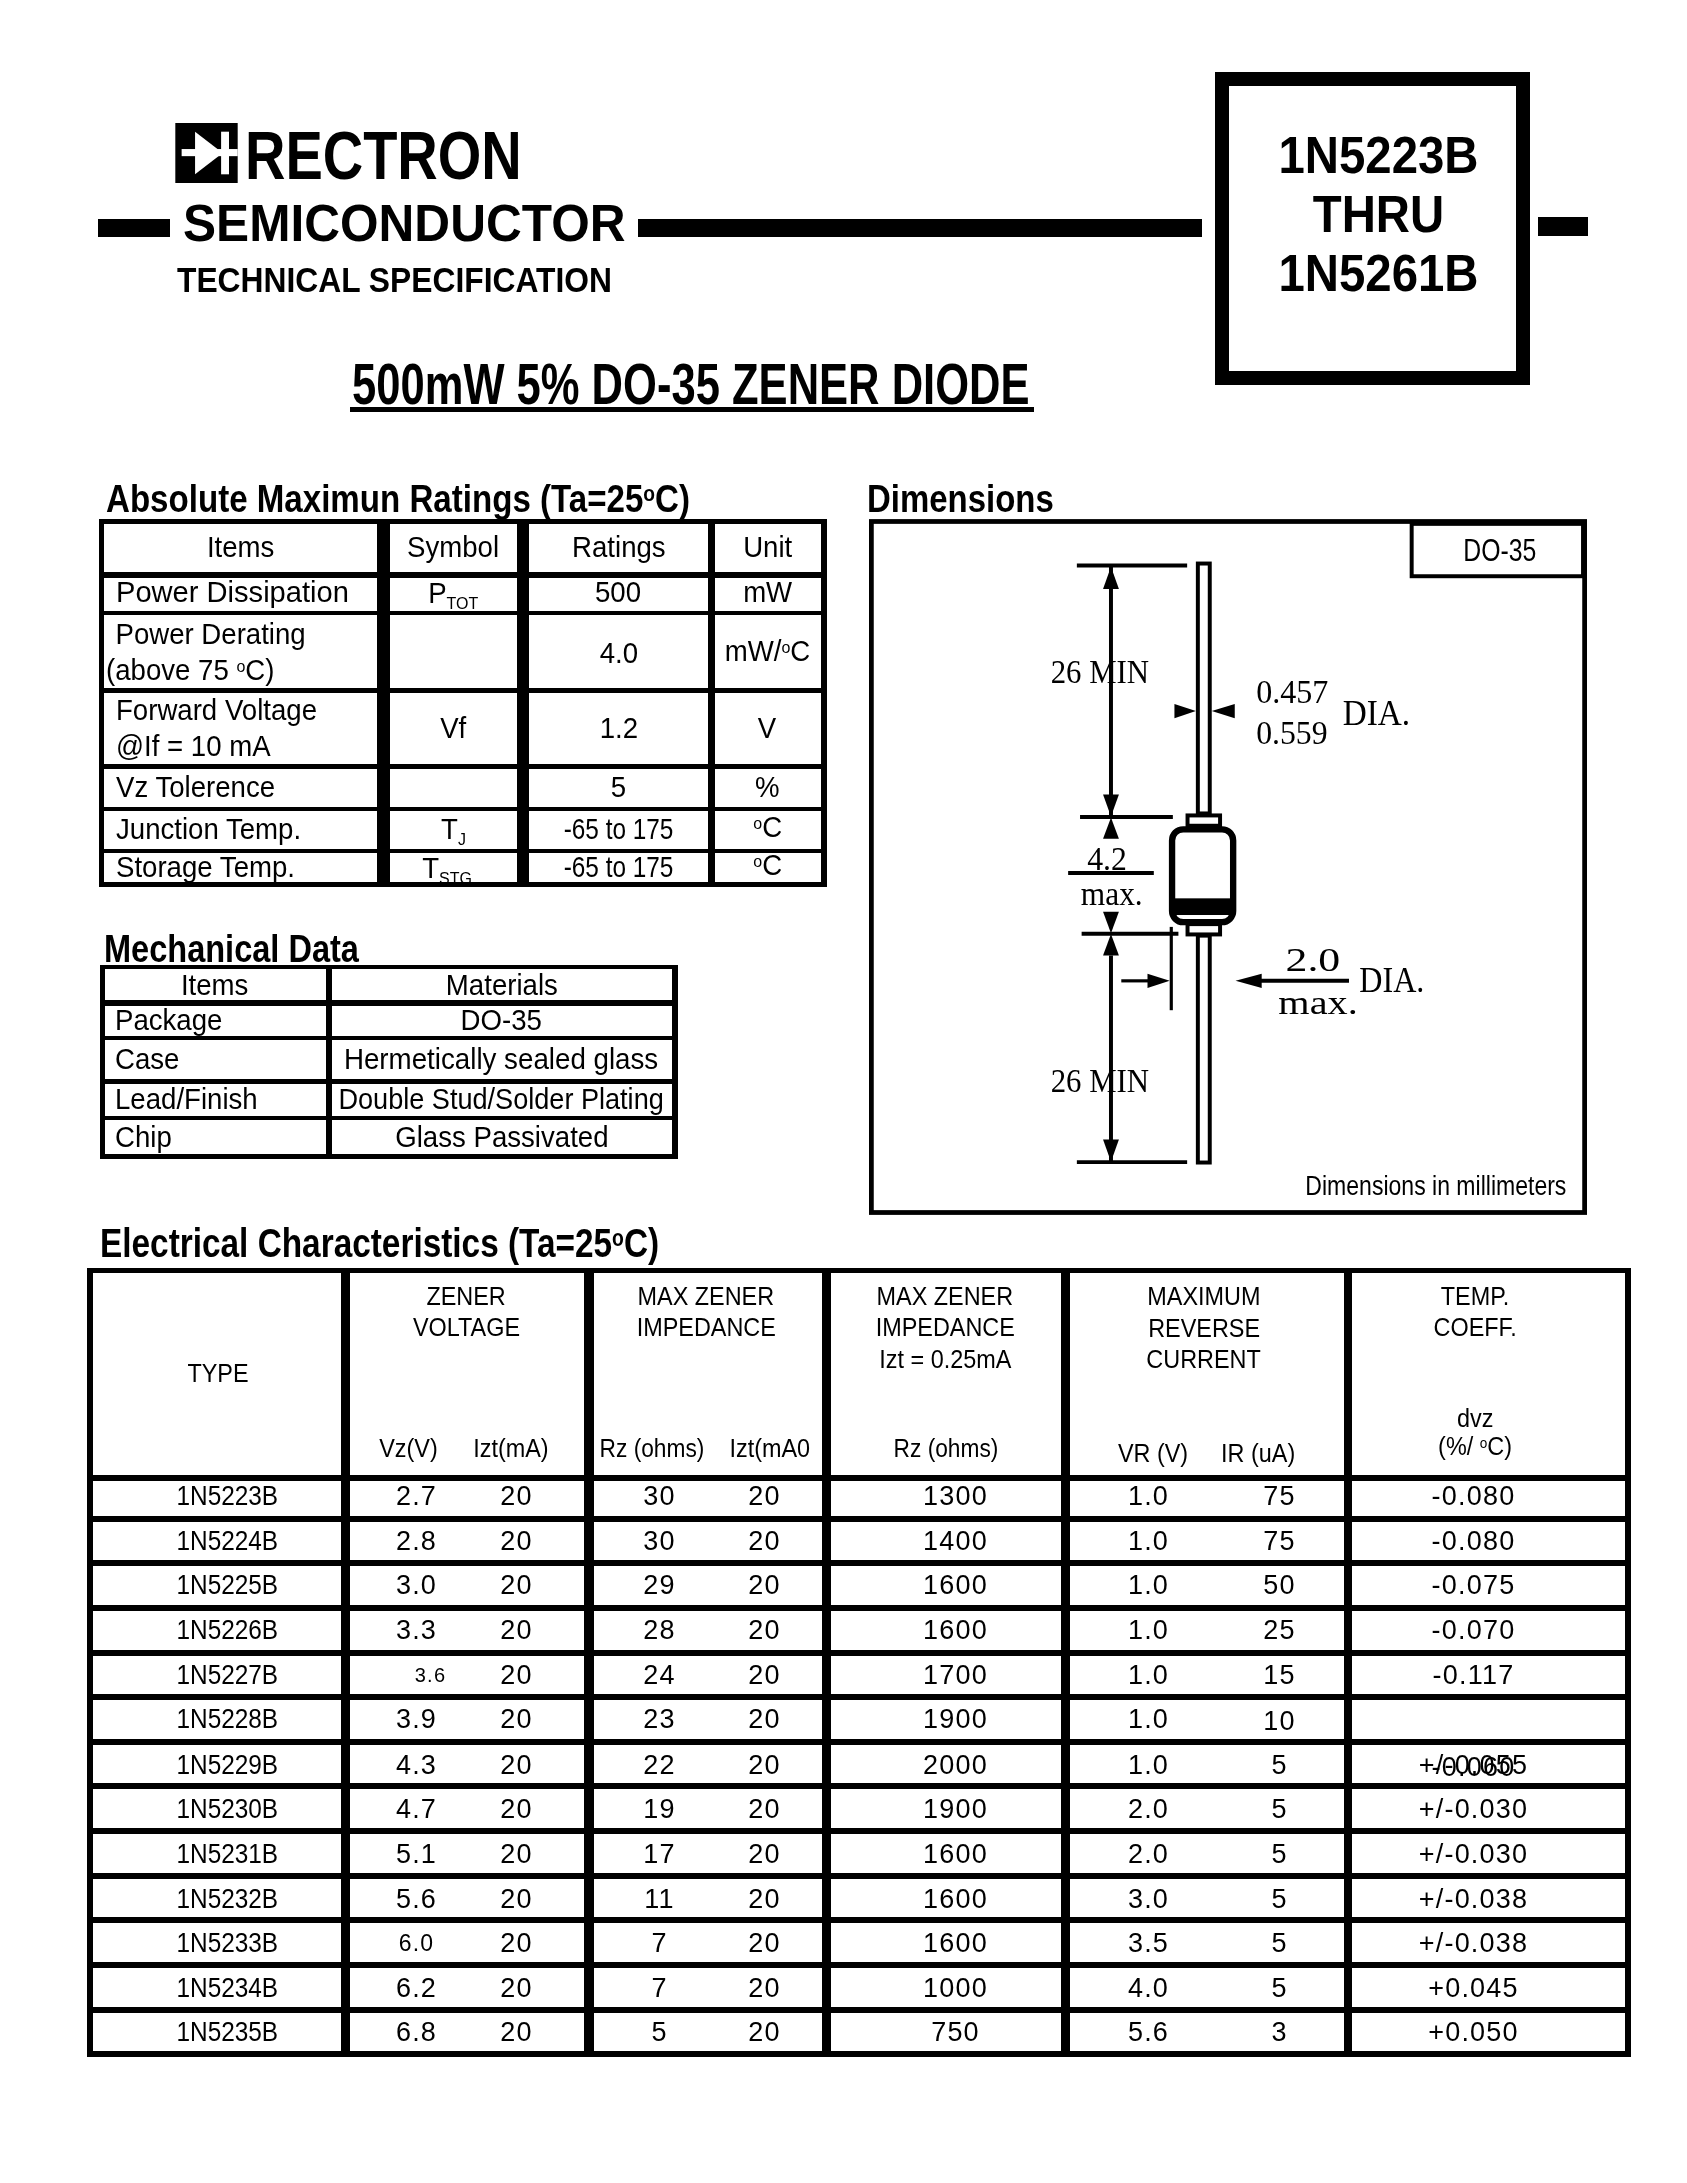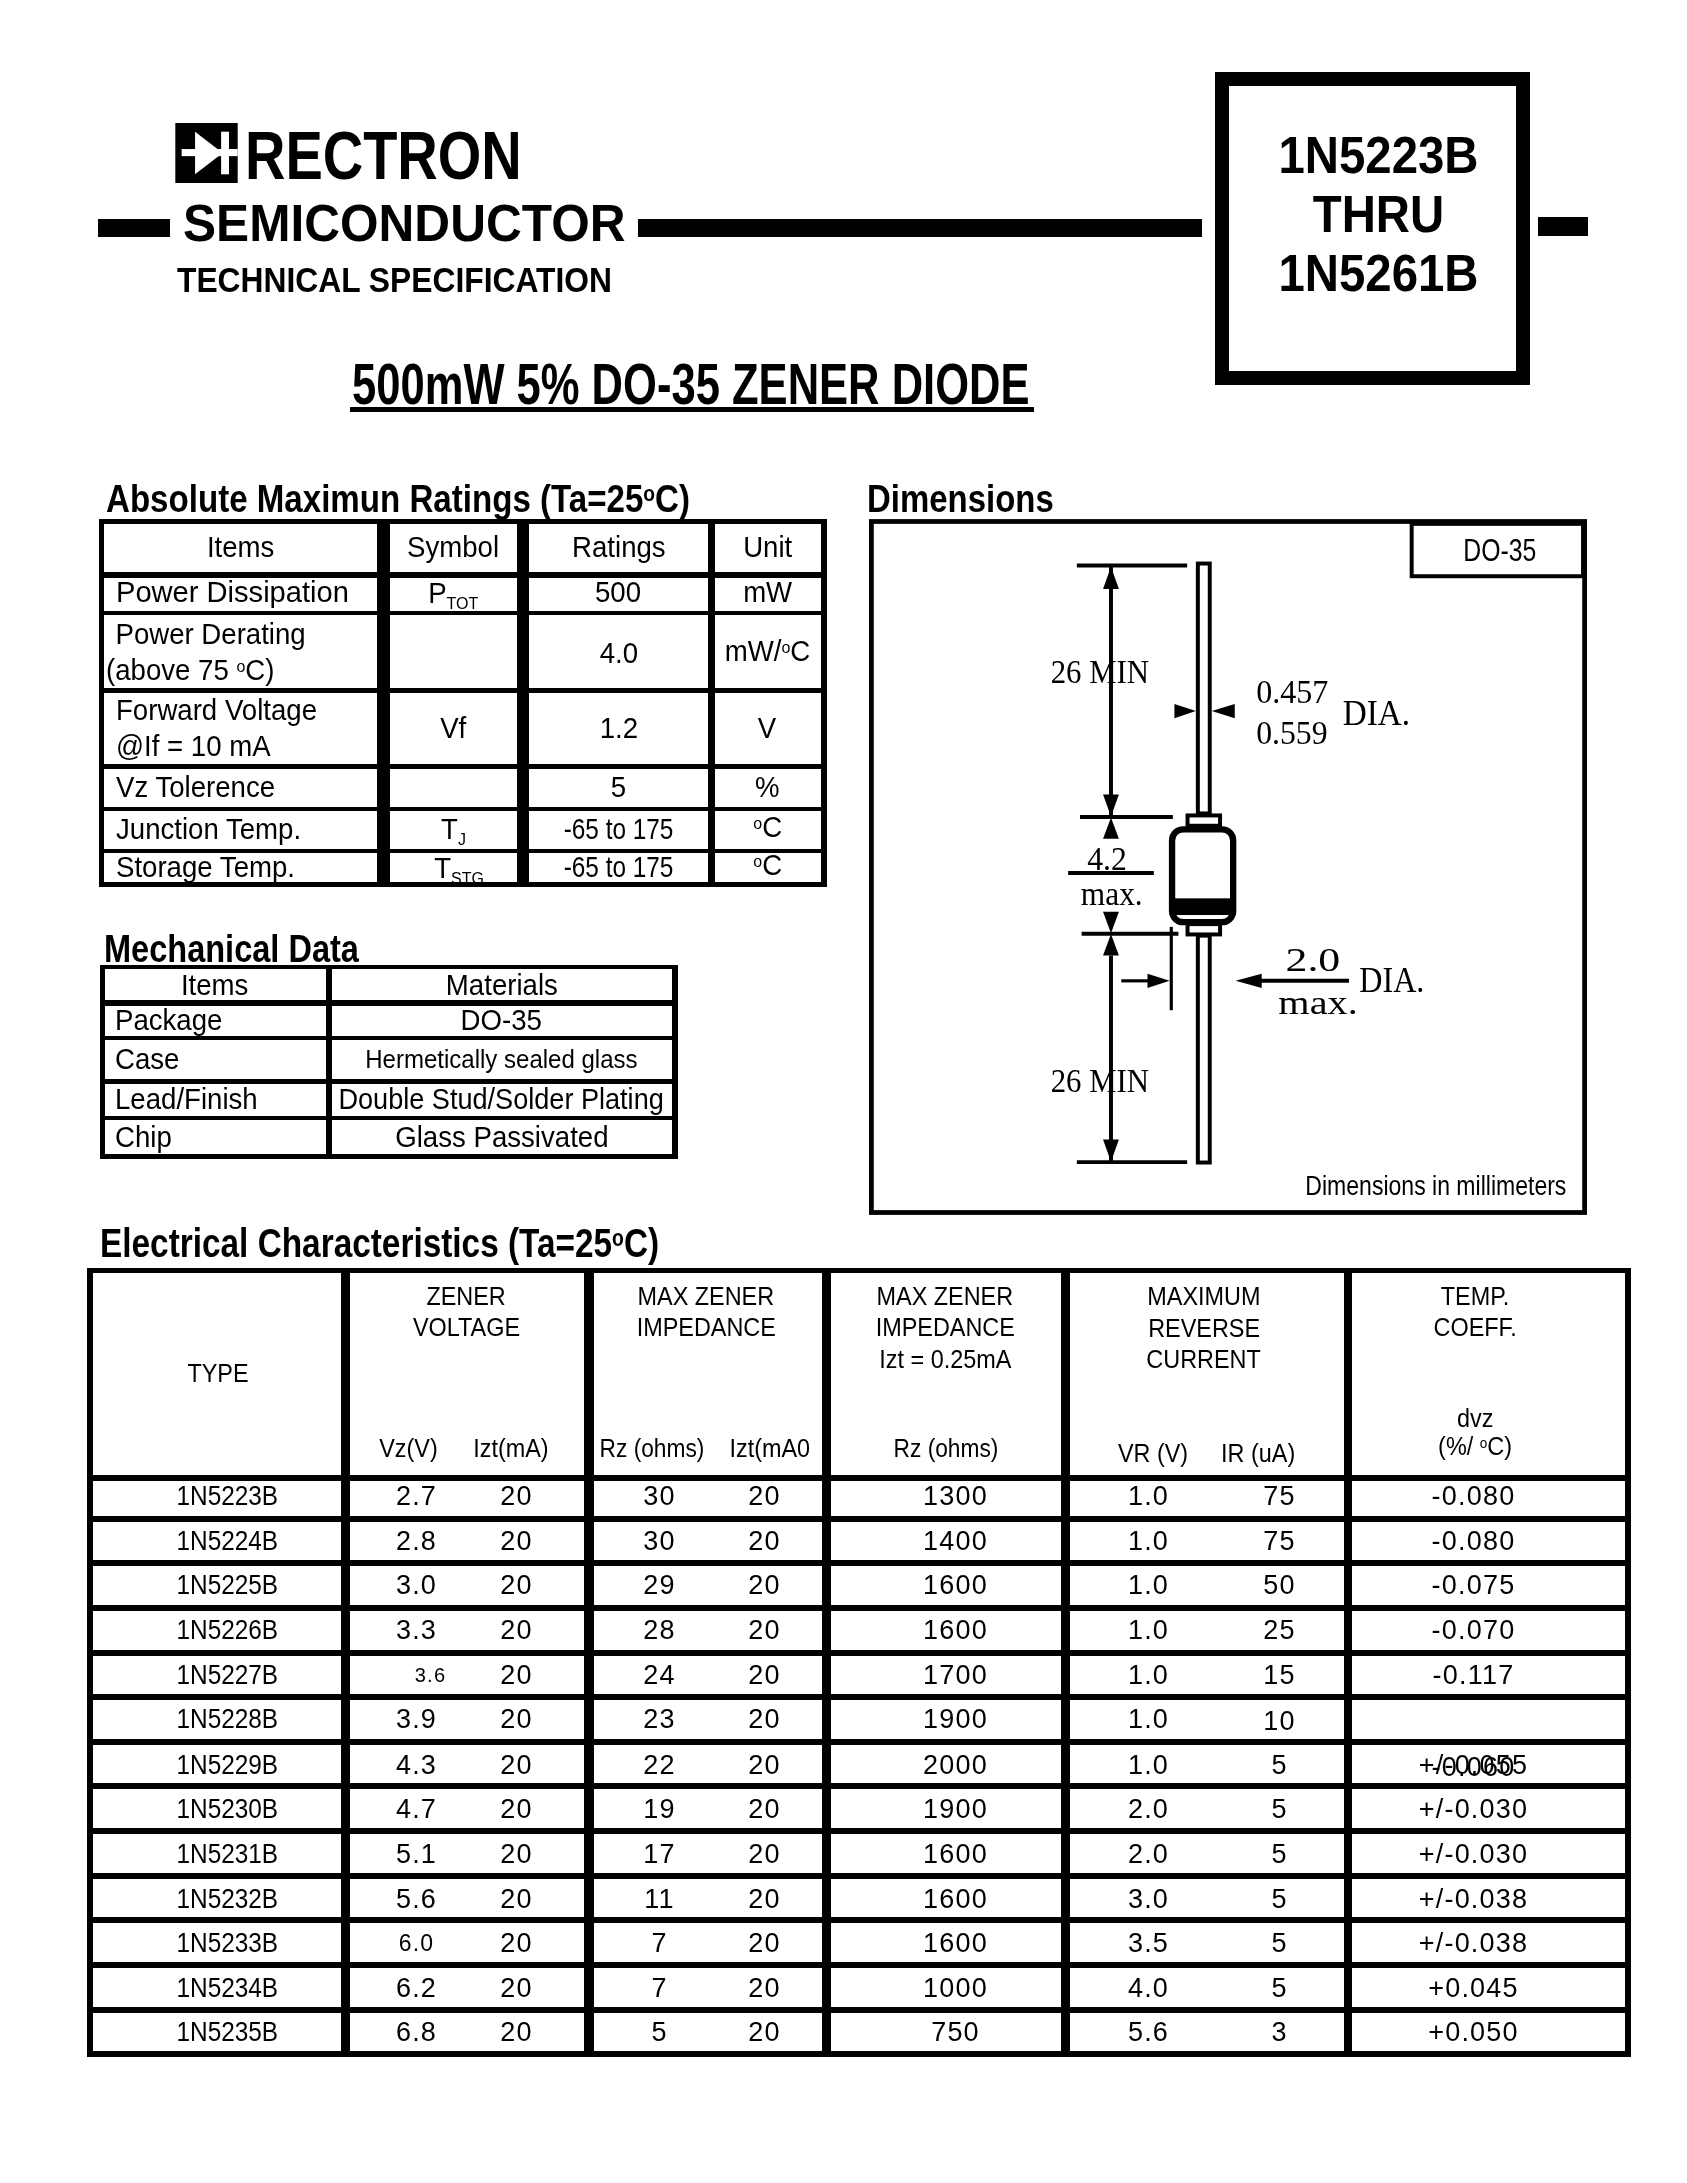--- a/index.html
+++ b/index.html
@@ -127,21 +127,21 @@
 <div class="c" style="left:531px;top:810px;width:175px;height:38px;font-size:30px;line-height:36px;">
     <span style="display:inline-block;transform:scaleX(0.812);transform-origin:center center;">-65 to 175</span>
   </div>
 <div class="c" style="left:716px;top:810px;width:103px;height:38px;font-size:30px;line-height:36px;">
     <span style="display:inline-block;transform:scaleX(0.920);transform-origin:center center;"><span class="sup">o</span>C</span>
   </div>
 
 <div class="l" style="left:116px;top:848px;width:270px;height:38px;font-size:30px;line-height:36px;">
     <span style="display:inline-block;transform:scaleX(0.920);transform-origin:left center;">Storage Temp.</span>
   </div>
-<div class="c" style="left:396px;top:846px;width:127px;height:48px;font-size:30px;line-height:36px;text-align:right;">
+<div class="c" style="left:384px;top:846px;width:127px;height:48px;font-size:30px;line-height:36px;text-align:right;">
     <span style="display:inline-block;transform:scaleX(0.920);transform-origin:center center;">T<span class="sub">STG</span></span>
   </div>
 <div class="c" style="left:531px;top:848px;width:175px;height:38px;font-size:30px;line-height:36px;">
     <span style="display:inline-block;transform:scaleX(0.812);transform-origin:center center;">-65 to 175</span>
   </div>
 <div class="c" style="left:716px;top:848px;width:103px;height:38px;font-size:30px;line-height:36px;">
     <span style="display:inline-block;transform:scaleX(0.920);transform-origin:center center;"><span class="sup">o</span>C</span>
   </div>
 
 <div class="a b" style="left:104px;top:930px;font-size:38px;line-height:38px;transform:scaleX(0.856);transform-origin:left top;">Mechanical Data</div>
@@ -168,21 +168,21 @@
 <div class="l" style="left:115px;top:1004px;width:238px;height:32px;font-size:30px;line-height:36px;">
     <span style="display:inline-block;transform:scaleX(0.920);transform-origin:left center;">Package</span>
   </div>
 <div class="c" style="left:335px;top:1004px;width:333px;height:32px;font-size:30px;line-height:36px;">
     <span style="display:inline-block;transform:scaleX(0.920);transform-origin:center center;">DO-35</span>
   </div>
 
 <div class="l" style="left:115px;top:1043px;width:238px;height:32px;font-size:30px;line-height:36px;">
     <span style="display:inline-block;transform:scaleX(0.920);transform-origin:left center;">Case</span>
   </div>
-<div class="c" style="left:327px;top:1043px;width:349px;height:32px;font-size:26px;line-height:36px;text-align:right;">
+<div class="c" style="left:327px;top:1043px;width:349px;height:32px;font-size:30px;line-height:36px;text-align:right;">
     <span style="display:inline-block;transform:scaleX(0.924);transform-origin:center center;">Hermetically sealed glass</span>
   </div>
 
 <div class="l" style="left:115px;top:1083px;width:238px;height:32px;font-size:30px;line-height:36px;">
     <span style="display:inline-block;transform:scaleX(0.920);transform-origin:left center;">Lead/Finish</span>
   </div>
 <div class="c" style="left:319px;top:1083px;width:365px;height:32px;font-size:30px;line-height:36px;">
     <span style="display:inline-block;transform:scaleX(0.903);transform-origin:center center;">Double Stud/Solder Plating</span>
   </div>
 

